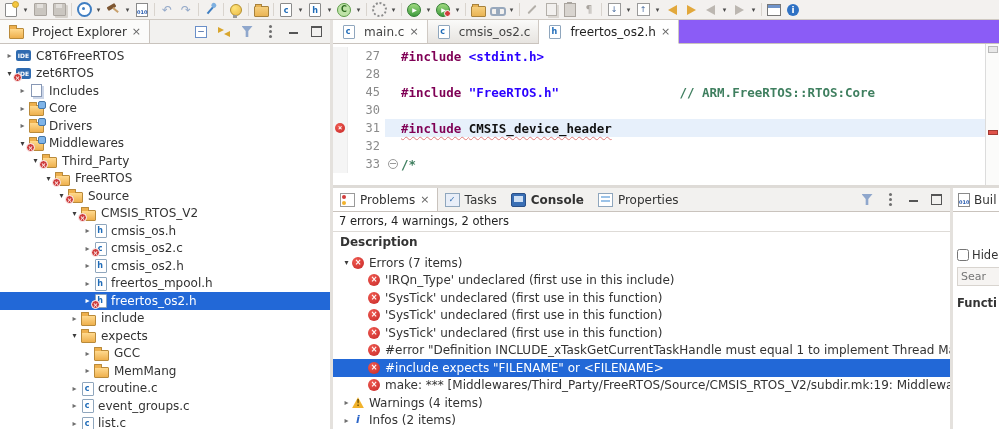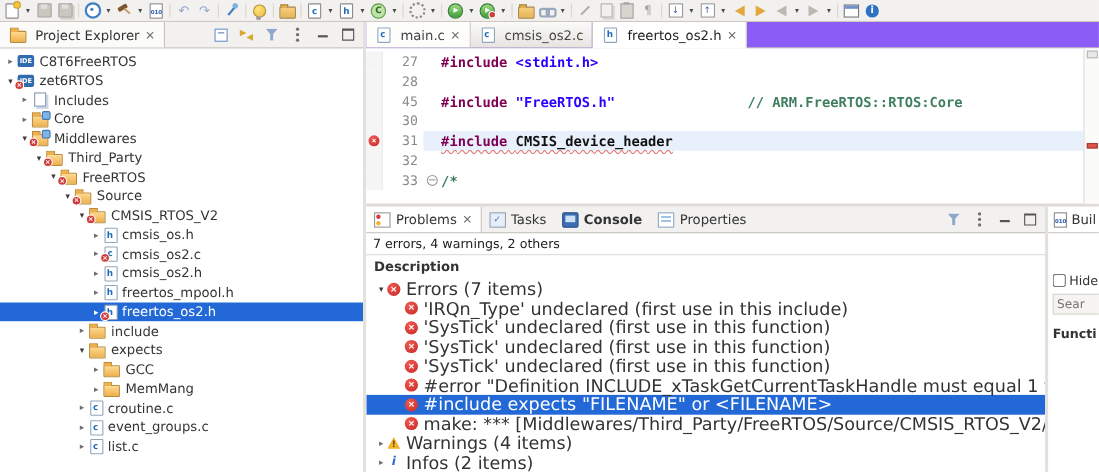--- a/index.html
+++ b/index.html
@@ -132,21 +132,21 @@
   .pi-tasks{background:#e8eef8;border:1px solid #8fa6bd;}
   .pi-tasks::after{content:"✓";position:absolute;inset:0;text-align:center;font-size:8px;color:#2f6bb0;line-height:12px;}
   .pi-console{background:#3a6fb5;border:1px solid #2a5088;border-radius:2px;}
   .pi-console::after{content:"";position:absolute;left:2px;top:2px;right:2px;bottom:4px;background:#cfe0f5;}
   .pi-props{background:#fff;border:1px solid #8fa6bd;}
   .pi-props::after{content:"";position:absolute;left:2px;right:2px;top:2px;height:7px;
       background:repeating-linear-gradient(#9cc3e8 0 2px,#fff 2px 4px);}
   .psummary{height:17px;padding:2px 6px 0;font-size:11.5px;color:#222;flex:none;}
   .pheader{height:19px;display:flex;align-items:center;padding:0 7px;font-weight:bold;border-top:1px solid #dedbd7;flex:none;}
   .prows{flex:1;overflow:hidden;padding-top:3px;}
-  .prow{height:17.5px;display:flex;align-items:center;white-space:nowrap;font-size:16px;}
+  .prow{height:17.5px;display:flex;align-items:center;white-space:nowrap;font-size:12px;}
   .prow.selected{background:#2268d7;color:#fff;}
   .prow .lbl{overflow:hidden;text-overflow:clip;}
   .sev{flex:none;margin-right:5px;position:relative;}
   .sev-err{width:12px;height:12px;border-radius:50%;background:radial-gradient(circle at 35% 30%,#f05a50,#c62828);color:#fff;font-size:8px;line-height:12px;text-align:center;font-weight:bold;}
   .sev-err::after{content:"×";}
   .sev-warn{width:12px;height:11px;background:#f2b32c;clip-path:polygon(50% 0,100% 100%,0 100%);color:#6b4e00;font-size:8px;font-weight:bold;text-align:center;line-height:14px;}
   .sev-warn::after{content:"!";}
   .sev-info{width:12px;height:12px;color:#2c66c9;font-weight:bold;font-style:italic;text-align:center;font-size:11px;line-height:12px;}
   .sev-info::after{content:"i";}
   
@@ -353,20 +353,27 @@
           <span>Includes</span>
         </div>
       <div class="trow" style="padding-left:17px">
           <span class="arrow col"></span>
           <span class="ic folder">
             <span class="badge-src"></span>
           </span>
           <span>Core</span>
         </div>
       <div class="trow" style="padding-left:17px">
+          <span class="arrow col"></span>
+          <span class="ic folder">
+            <span class="badge-src"></span>
+          </span>
+          <span>Drivers</span>
+        </div>
+      <div class="trow" style="padding-left:17px">
           <span class="arrow exp"></span>
           <span class="ic folder">
             <span class="badge-src"></span>
             <span class="badge-err"></span>
           </span>
           <span>Middlewares</span>
         </div>
       <div class="trow" style="padding-left:30px">
           <span class="arrow exp"></span>
           <span class="ic folder">

